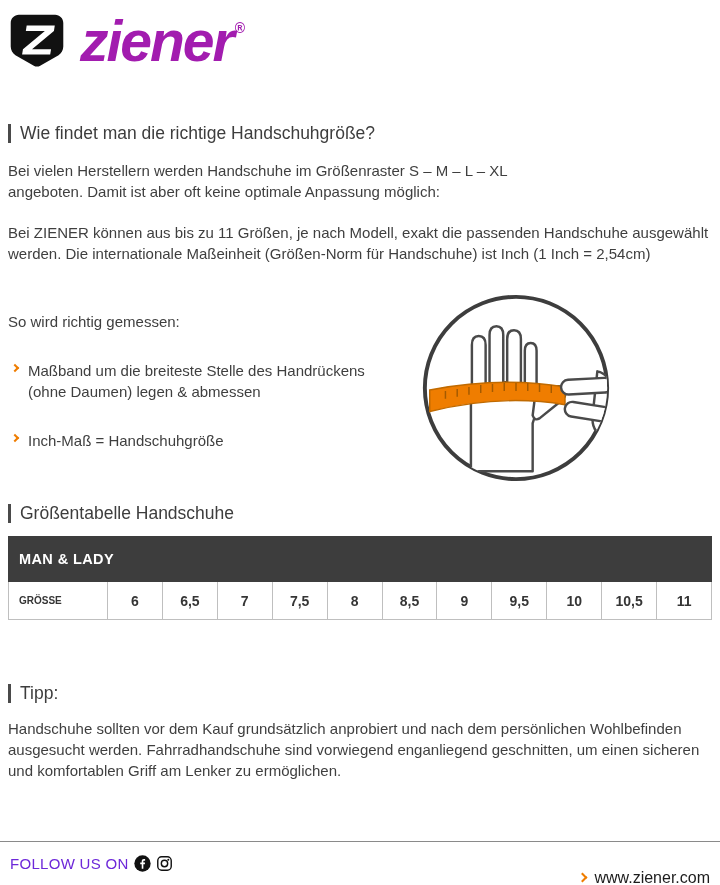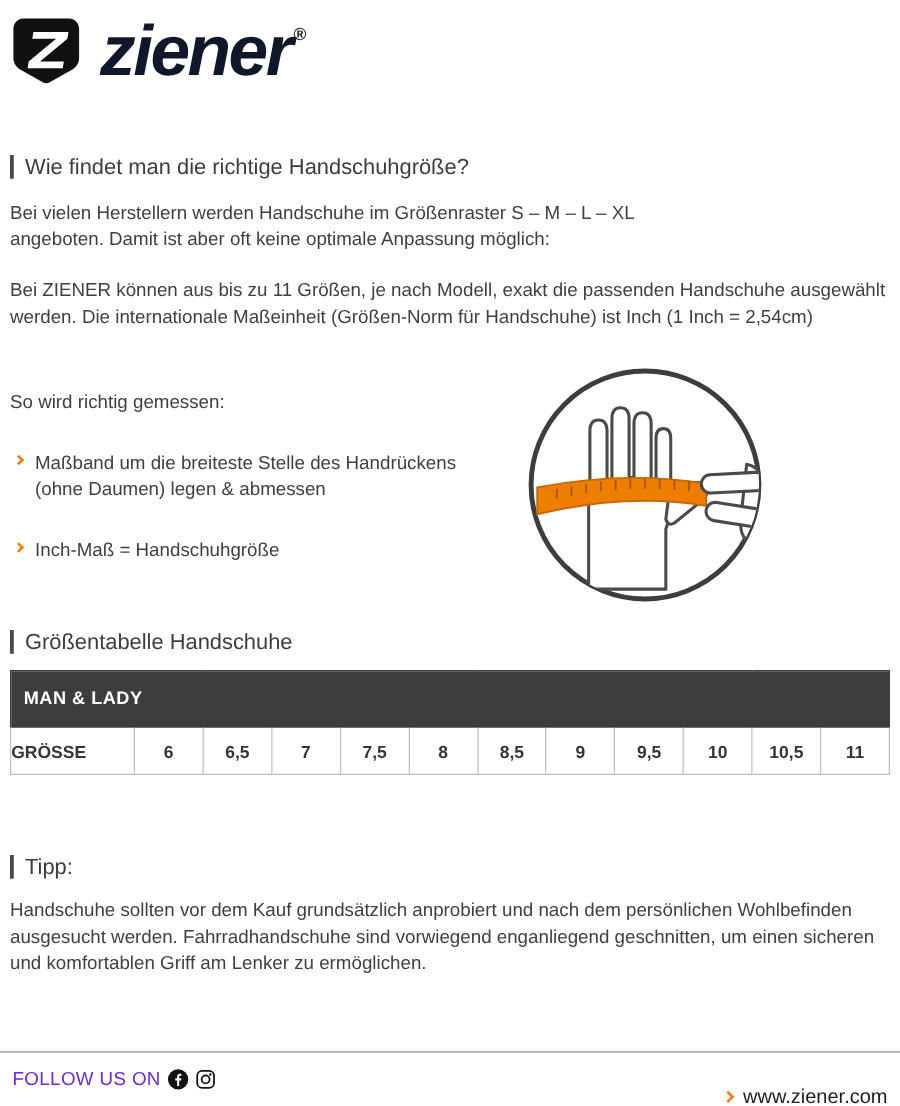--- a/index.html
+++ b/index.html
@@ -3,21 +3,21 @@
 <meta charset="utf-8">
 <style>
   * { margin:0; padding:0; box-sizing:border-box; }
   html,body { background:#fff; }
   body { font-family:"Liberation Sans","DejaVu Sans",sans-serif; color:#3f3f3f; }
   .page { position:relative; width:720px; height:885px; background:#fff; overflow:hidden; }
 
   
   .logo-row { display:flex; align-items:center; gap:14px; padding:10px 0 0 8px; height:72px; }
   .logo-shield svg { display:block; }
-  .wordmark { font-size:57px; font-weight:bold; font-style:italic; letter-spacing:-2px; color:#0f172a; line-height:1;text-align:center; }
+  .wordmark { font-size:57px; font-weight:bold; font-style:italic; letter-spacing:-2px; color:#a21caf; line-height:1;text-align:center; }
   .wordmark .reg { font-size:14px; font-style:normal; letter-spacing:0; vertical-align:28px; margin-left:2px; }
 
   
   .sec-heading { display:flex; align-items:center; font-size:17.5px; font-weight:400; color:#3d3d3d; margin-left:8px; line-height:22px; }
   .bar { display:inline-block; flex:none; width:3px; height:19px; background:#4a4a4a; margin-right:9px; }
 
   .para { font-size:15px; line-height:21px; color:#3f3f3f; margin-left:8px; }
 
   .intro { margin-top:50px; }
   .p1 { margin-top:16px; max-width:548px; }
@@ -35,21 +35,21 @@
   .circle-illustration { position:absolute; left:418px; top:-22px; width:196px; height:196px; }
 
   
   .table-section { margin-top:10px; }
   .size-table { border-collapse:collapse; table-layout:fixed; width:704px; margin:12px 8px 0 8px; }
   .size-table col.c0 { width:99px; }
   .tbl-head { background:#3d3d3d; color:#fff; text-align:left; padding:4px 10px; height:45px; font-size:14.5px; font-weight:bold; letter-spacing:.4px; border:1px solid #3d3d3d; }
   .size-table td { border:1px solid #bfbfbf; text-align:center; height:38px; color:#353535; }
   .row-size td { font-weight:bold; font-size:14px; }
   .row-circ td { font-weight:normal; font-size:13px; }
-  .size-table td.lbl { text-align:left; padding-left:0; font-weight:bold; font-size:14px; }
+  .size-table td.lbl { text-align:left; padding-left:10px; font-weight:bold; font-size:10px; }
 
   
   .tipp { margin-top:62px; }
   .tipp .para { margin-top:14px; max-width:710px; }
 
   
   footer { position:absolute; left:0; right:0; bottom:0; height:44px; border-top:1px solid #8a8a8a; background:#fff;
            display:flex; align-items:center; justify-content:space-between; padding:0 10px; }
   .follow { display:flex; align-items:center; gap:5px; font-size:15px; color:#6d28d9; letter-spacing:.3px;justify-content:space-between; }
   .sicon { display:inline-flex; cursor:pointer; }

